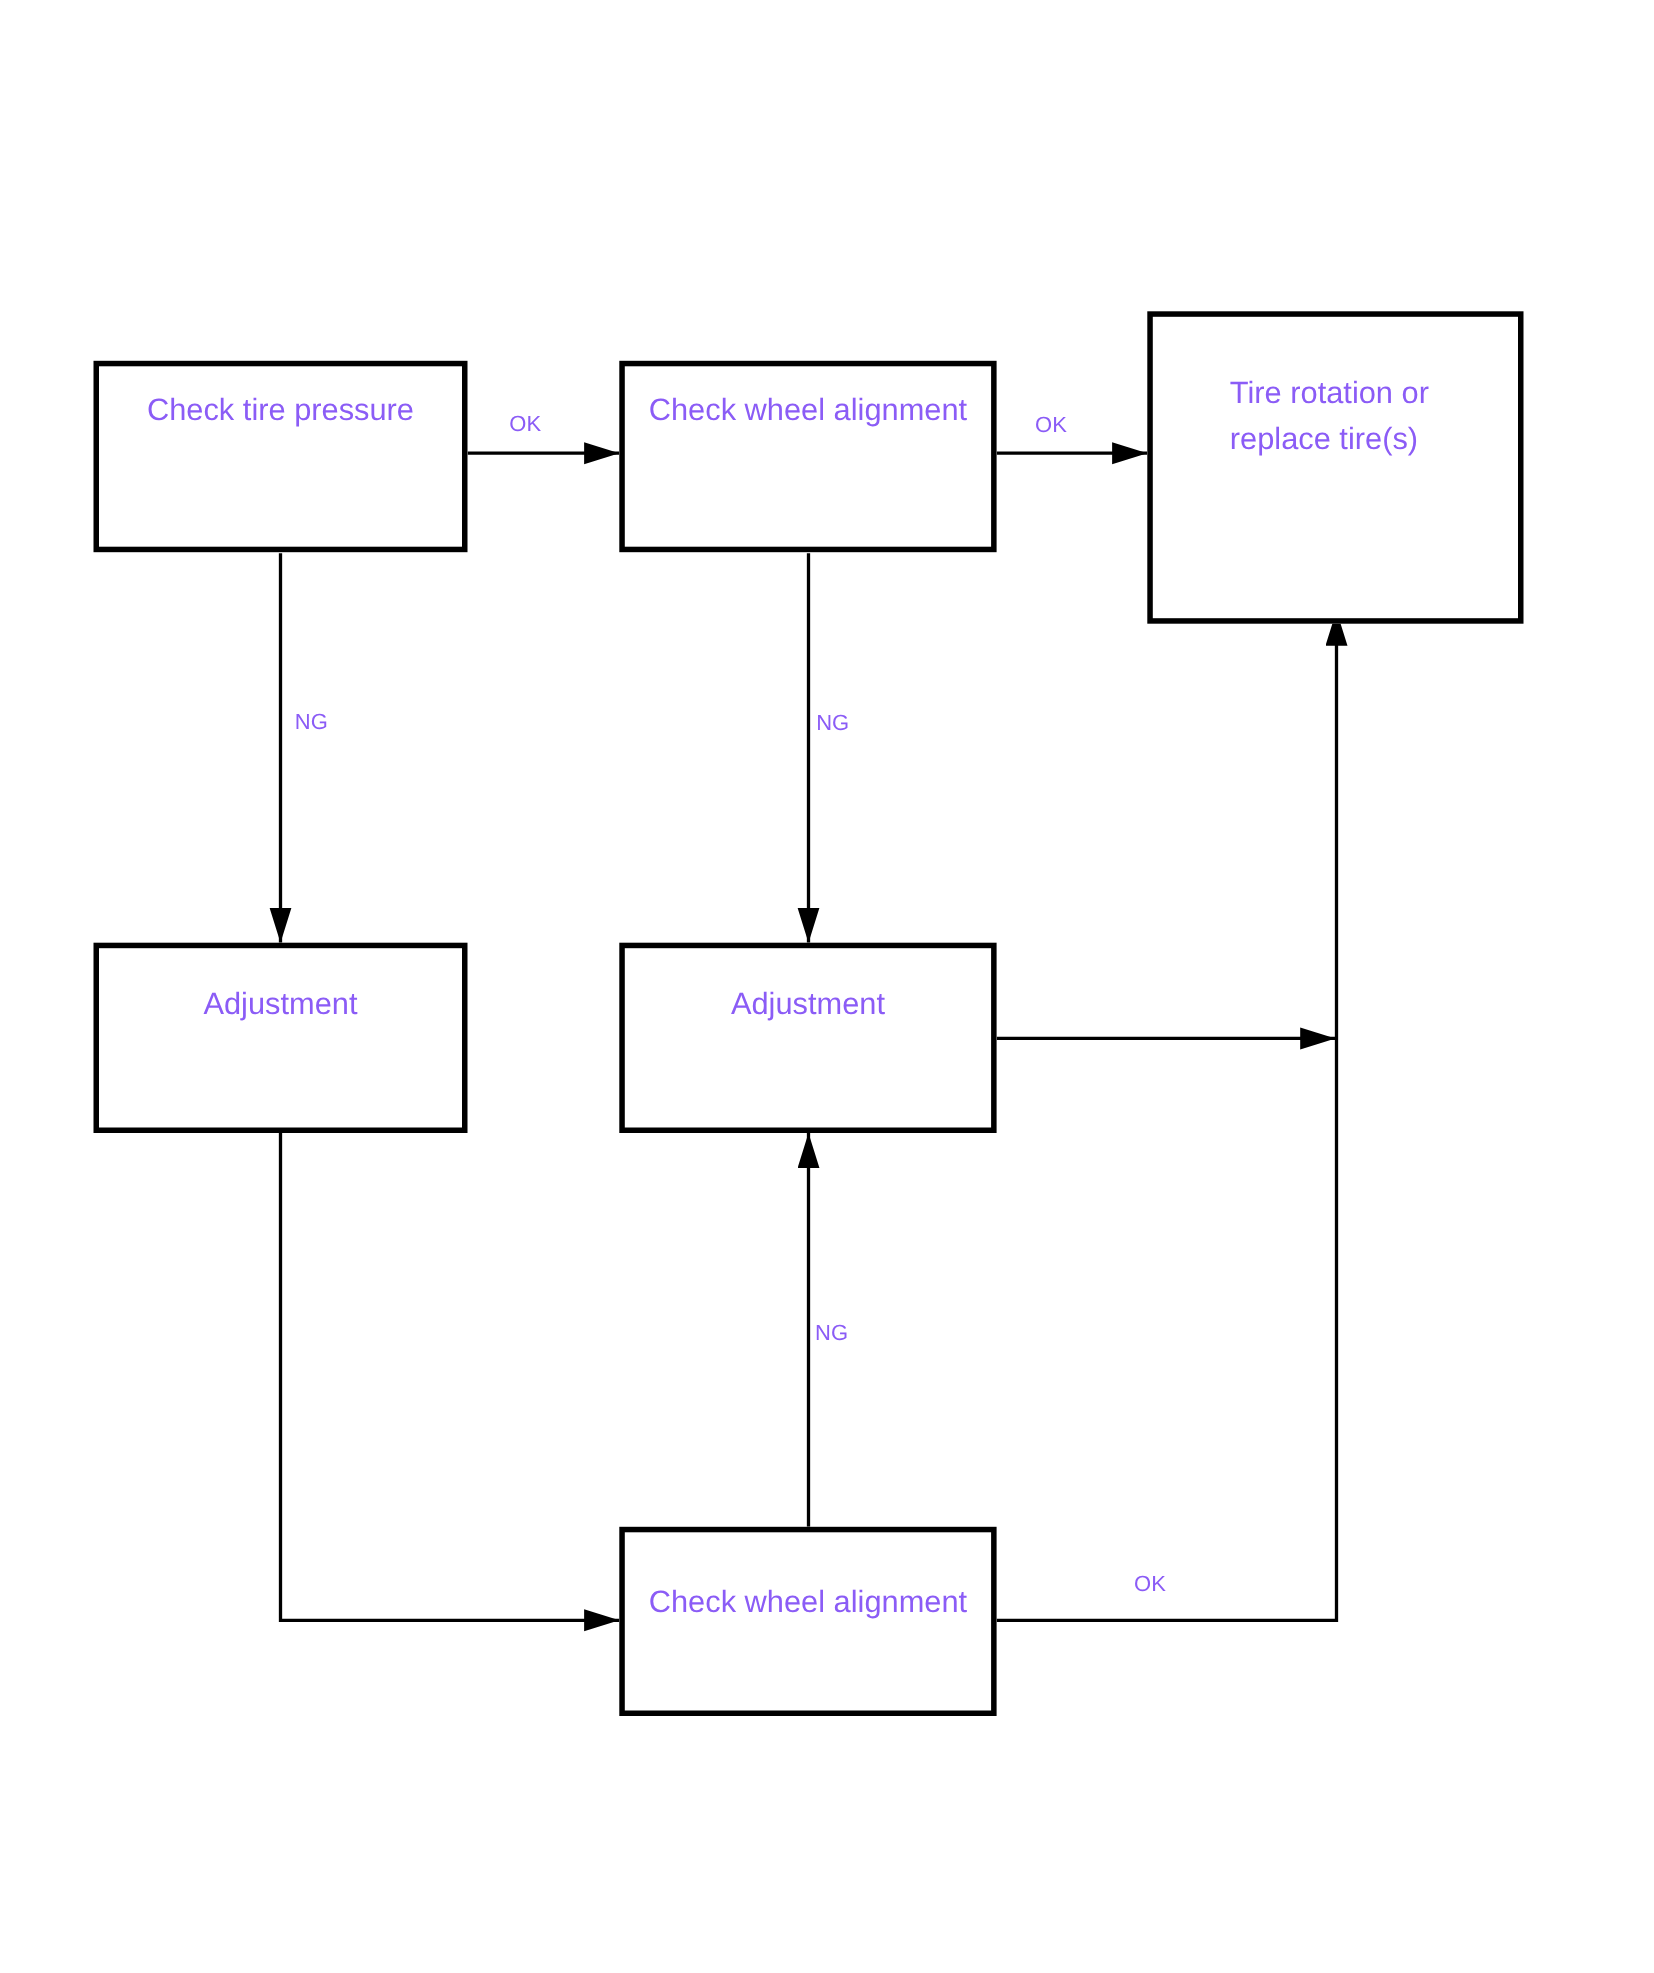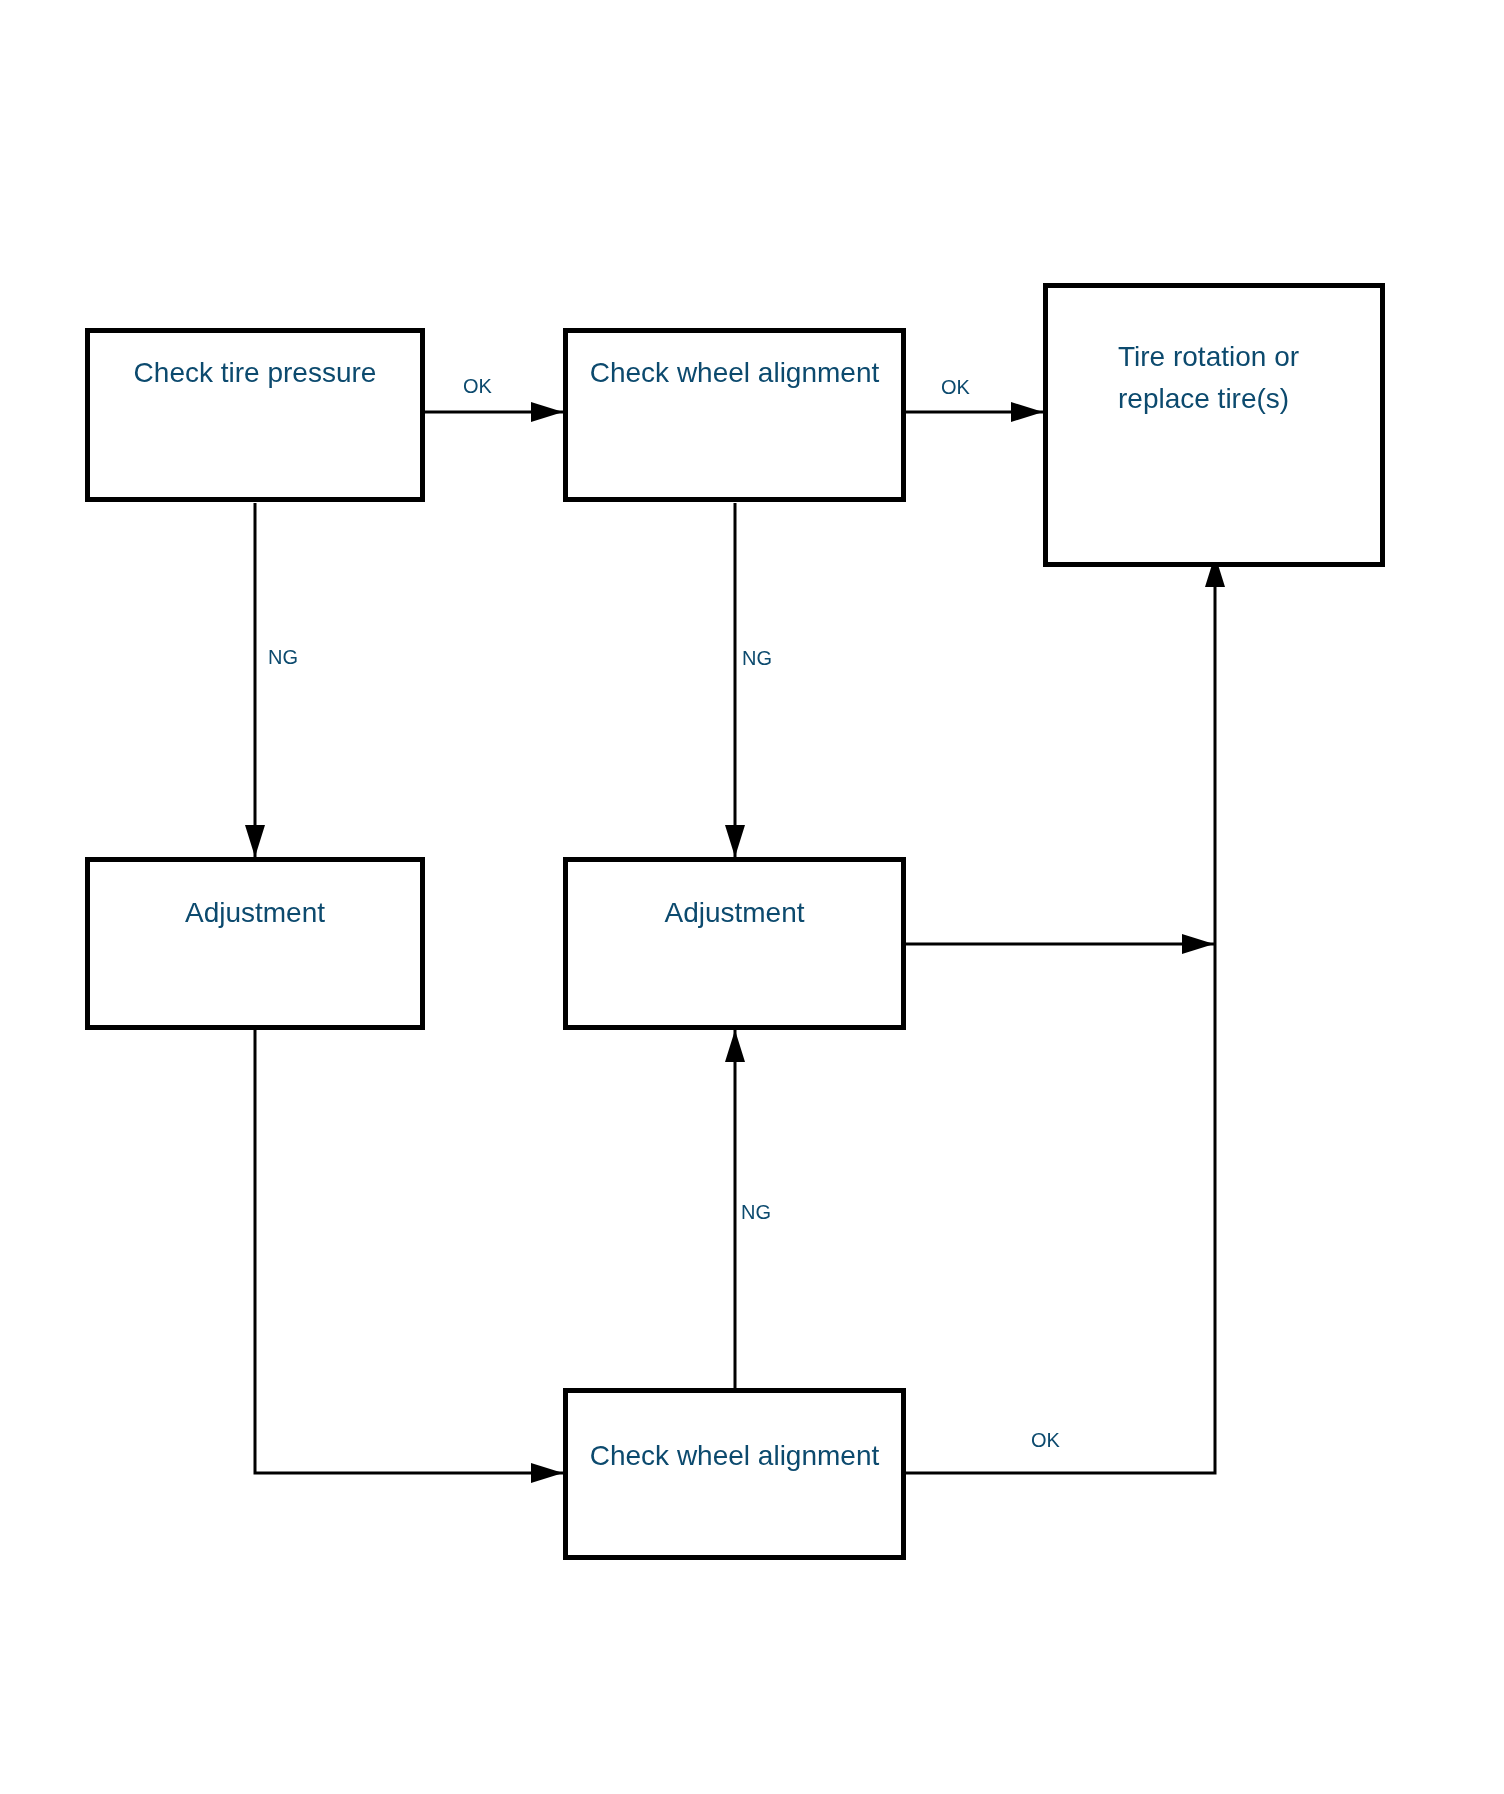--- a/index.html
+++ b/index.html
@@ -6,21 +6,21 @@
     margin: 0;
     padding: 0;
     background: #ffffff;
   }
   .canvas {
     position: relative;
     width: 1504px;
     height: 1794px;
     background: #ffffff;
     font-family: "Liberation Sans", sans-serif;
-    color: #0c4a6e;
+    color: #8b5cf6;
   }
   .connectors {
     position: absolute;
     left: 0;
     top: 0;
     width: 1504px;
     height: 1794px;
   }
   .node {
     position: absolute;

